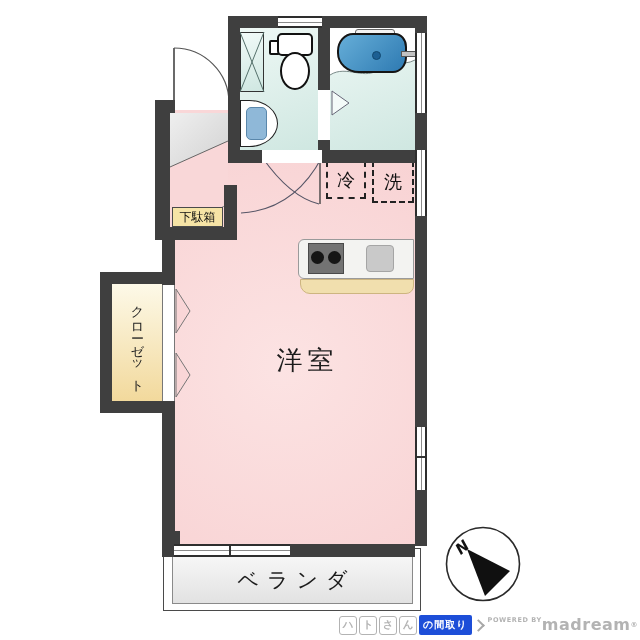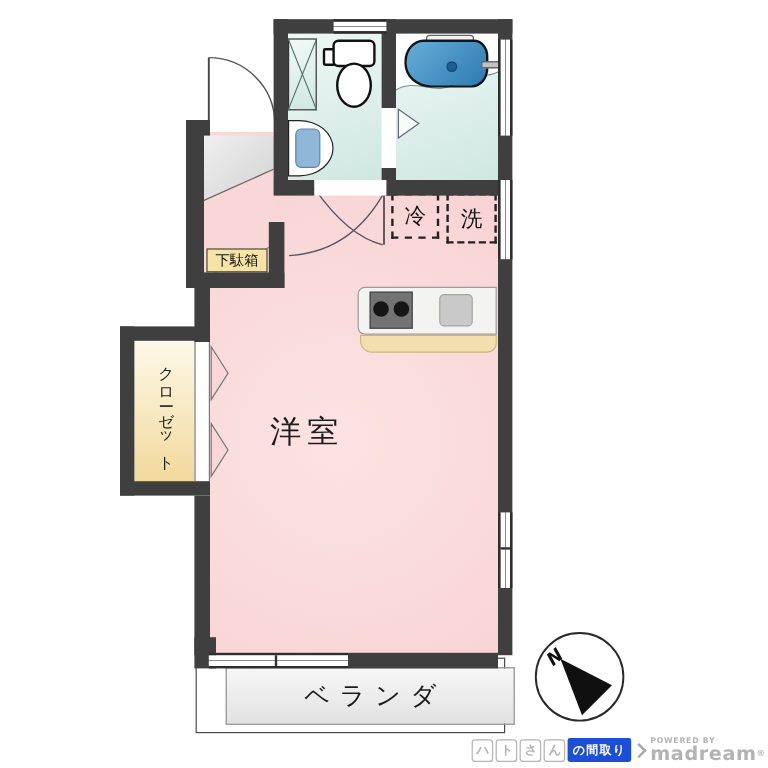--- a/index.html
+++ b/index.html
@@ -40,45 +40,45 @@
   .geta{background:#f6e4a6;border:1px solid #4a4a4a;display:flex;align-items:center;justify-content:center;
         font-size:12px;color:#111;}
   .dash-box{border:2px dashed #222;display:flex;align-items:center;justify-content:center;
             font-size:18px;color:#111;}
   
   .ver-outer{background:#fff;border:1.5px solid #4a4a4a;}
   .ver-inner{background:linear-gradient(180deg,#f6f6f6,#e2e2e2);border:1px solid #8a8a8a;
              display:flex;align-items:center;justify-content:center;}
   .ver-label{font-size:21px;letter-spacing:8px;color:#1a1a1a;padding-left:8px;}
   
-  .label-main{left:225px;top:344px;width:165px;color:#1c1c1c;line-height:1.3;}
+  .label-main{left:225px;top:344px;width:165px;text-align:center;color:#1c1c1c;line-height:1.3;}
   .label-main .l1{font-size:26px;letter-spacing:5px;font-weight:500;}
   .label-main .l2{font-size:25px;letter-spacing:2px;font-weight:500;}
   .label-closet{display:flex;align-items:center;justify-content:center;
                 writing-mode:vertical-rl;font-size:13px;letter-spacing:3px;color:#222;}
   
   .wm{position:absolute;right:2px;top:612px;height:26px;display:flex;align-items:center;gap:2px;}
   .wm-ch{width:16px;height:17px;border:1.5px solid #b3b3b3;border-radius:3px;background:#fff;
          color:#b3b3b3;font-size:10.5px;font-weight:bold;display:flex;align-items:center;justify-content:center;}
   .wm-dark{background:#1d4ed8;color:#fff;font-size:10px;font-weight:bold;padding:3px 4px;
            border-radius:2px;letter-spacing:1px;}
   .wm-chev{width:7px;height:7px;border-top:2px solid #a8a8a8;border-right:2px solid #a8a8a8;
            transform:rotate(45deg);margin:0 3px 0 0;}
-  .wm-brandblk{line-height:1;display:flex;flex-direction:column;}
+  .wm-brandblk{line-height:1;display:flex;flex-direction:row;}
   .wm-pow{font-size:6.5px;color:#b3b3b3;font-weight:bold;letter-spacing:.6px;}
   .wm-brand{font-size:16px;font-weight:800;color:#b3b3b3;letter-spacing:.5px;}
   .wm-reg{font-size:7px;vertical-align:3px;}
 </style>
 </head>
 <body>
 
 <div class="stage">
 
   <div class="abs ver-outer" style="left:163px;top:548px;width:258px;height:63px;"></div>
-  <div class="abs ver-inner" style="left:188px;top:556px;width:241px;height:48px;">
+  <div class="abs ver-inner" style="left:172px;top:556px;width:241px;height:48px;">
     <span class="ver-label">ベランダ</span>
   </div>
 
   <div class="abs room-pink" style="left:175px;top:150px;width:240px;height:396px;"></div>
   <div class="abs hall-pink" style="left:170px;top:110px;width:58px;height:130px;"></div>
   <div class="abs cyan" style="left:240px;top:28px;width:78px;height:122px;"></div>
   <div class="abs cyan" style="left:330px;top:28px;width:85px;height:122px;"></div>
   <div class="abs closet-int" style="left:112px;top:284px;width:50px;height:117px;"></div>
   <div class="abs closet-door" style="left:162px;top:284px;width:13px;height:117px;"></div>
 

